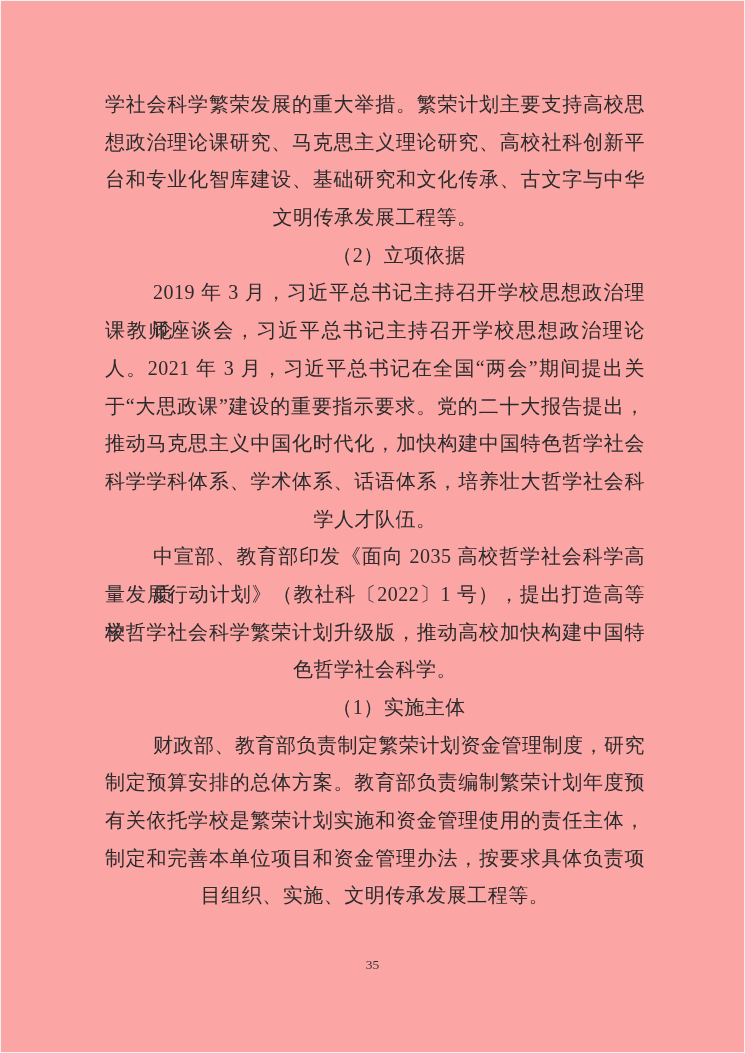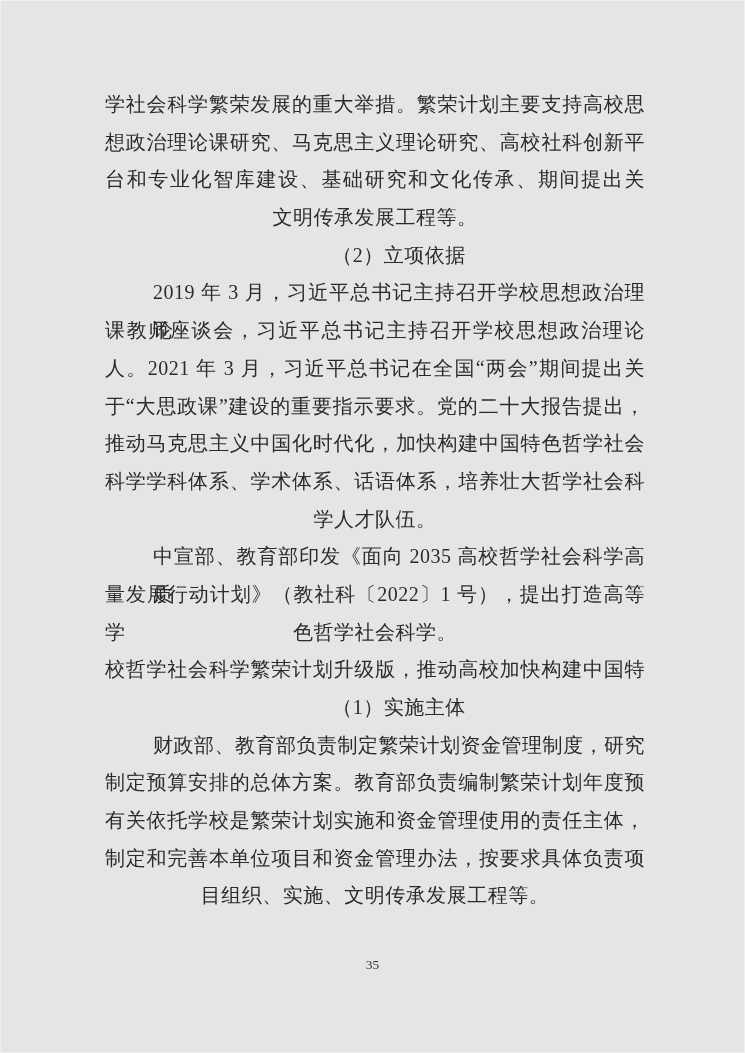--- a/index.html
+++ b/index.html
@@ -4,21 +4,21 @@
 <style>
   html, body {
     margin: 0;
     padding: 0;
     background: #ffffff;
   }
   .page {
     position: relative;
     width: 745px;
     height: 1053px;
-    background: #e5e5e5;
+    background: #fca5a5;
     overflow: hidden;
     font-family: "Liberation Serif", "DejaVu Serif", serif;
     box-shadow: inset 0 0 0 1px #f0f0f0;
     text-decoration: underline;
   }
   .doc-body {
     position: absolute;
     left: 105px;
     top: 86px;
     width: 540px;
@@ -51,34 +51,34 @@
     color: #333333;
   }
 </style>
 </head>
 <body>
 
 <div class="page">
   <div class="doc-body">
       <div class="line jfull">学社会科学繁荣发展的重大举措。繁荣计划主要支持高校思</div>
       <div class="line jfull">想政治理论课研究、马克思主义理论研究、高校社科创新平</div>
-      <div class="line jfull">台和专业化智库建设、基础研究和文化传承、期间提出关</div>
+      <div class="line jfull">台和专业化智库建设、基础研究和文化传承、古文字与中华</div>
       <div class="line">文明传承发展工程等。</div>
       <div class="line indent">（2）立项依据</div>
       <div class="line indent jfull">2019 年 3 月，习近平总书记主持召开学校思想政治理论</div>
       <div class="line jfull">课教师座谈会，习近平总书记主持召开学校思想政治理论</div>
       <div class="line jfull">人。2021 年 3 月，习近平总书记在全国“两会”期间提出关</div>
       <div class="line jfull">于“大思政课”建设的重要指示要求。党的二十大报告提出，</div>
       <div class="line jfull">推动马克思主义中国化时代化，加快构建中国特色哲学社会</div>
       <div class="line jfull">科学学科体系、学术体系、话语体系，培养壮大哲学社会科</div>
       <div class="line">学人才队伍。</div>
       <div class="line indent jfull">中宣部、教育部印发《面向 2035 高校哲学社会科学高质</div>
       <div class="line jfull">量发展行动计划》（教社科〔2022〕1 号），提出打造高等学</div>
+      <div class="line jfull">校哲学社会科学繁荣计划升级版，推动高校加快构建中国特</div>
       <div class="line">色哲学社会科学。</div>
-      <div class="line jfull">校哲学社会科学繁荣计划升级版，推动高校加快构建中国特</div>
       <div class="line indent">（1）实施主体</div>
       <div class="line indent jfull">财政部、教育部负责制定繁荣计划资金管理制度，研究</div>
       <div class="line jfull">制定预算安排的总体方案。教育部负责编制繁荣计划年度预</div>
       <div class="line jfull">有关依托学校是繁荣计划实施和资金管理使用的责任主体，</div>
       <div class="line jfull">制定和完善本单位项目和资金管理办法，按要求具体负责项</div>
       <div class="line">目组织、实施、文明传承发展工程等。</div>
     </div>
   <div class="page-number">35</div>
 </div>
 

